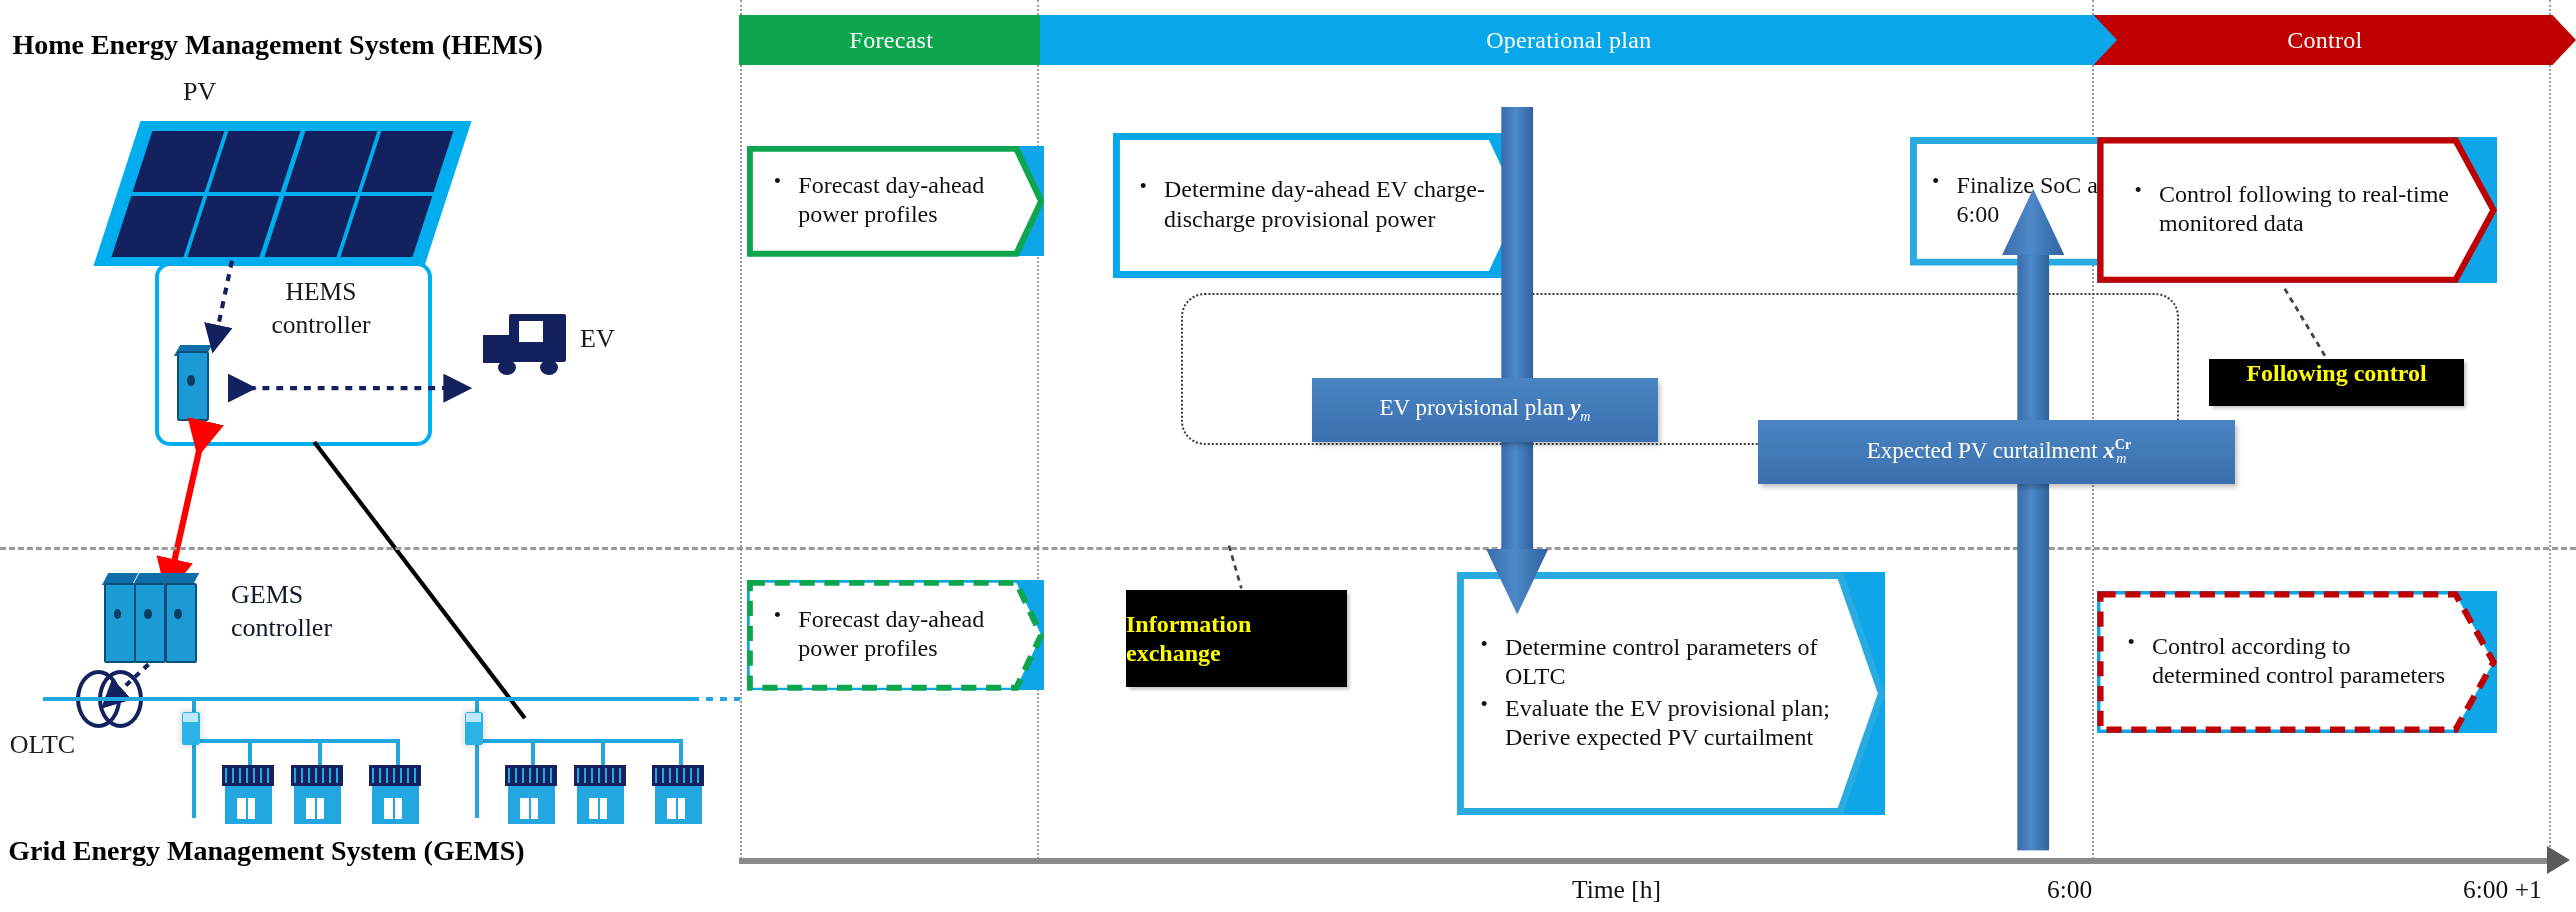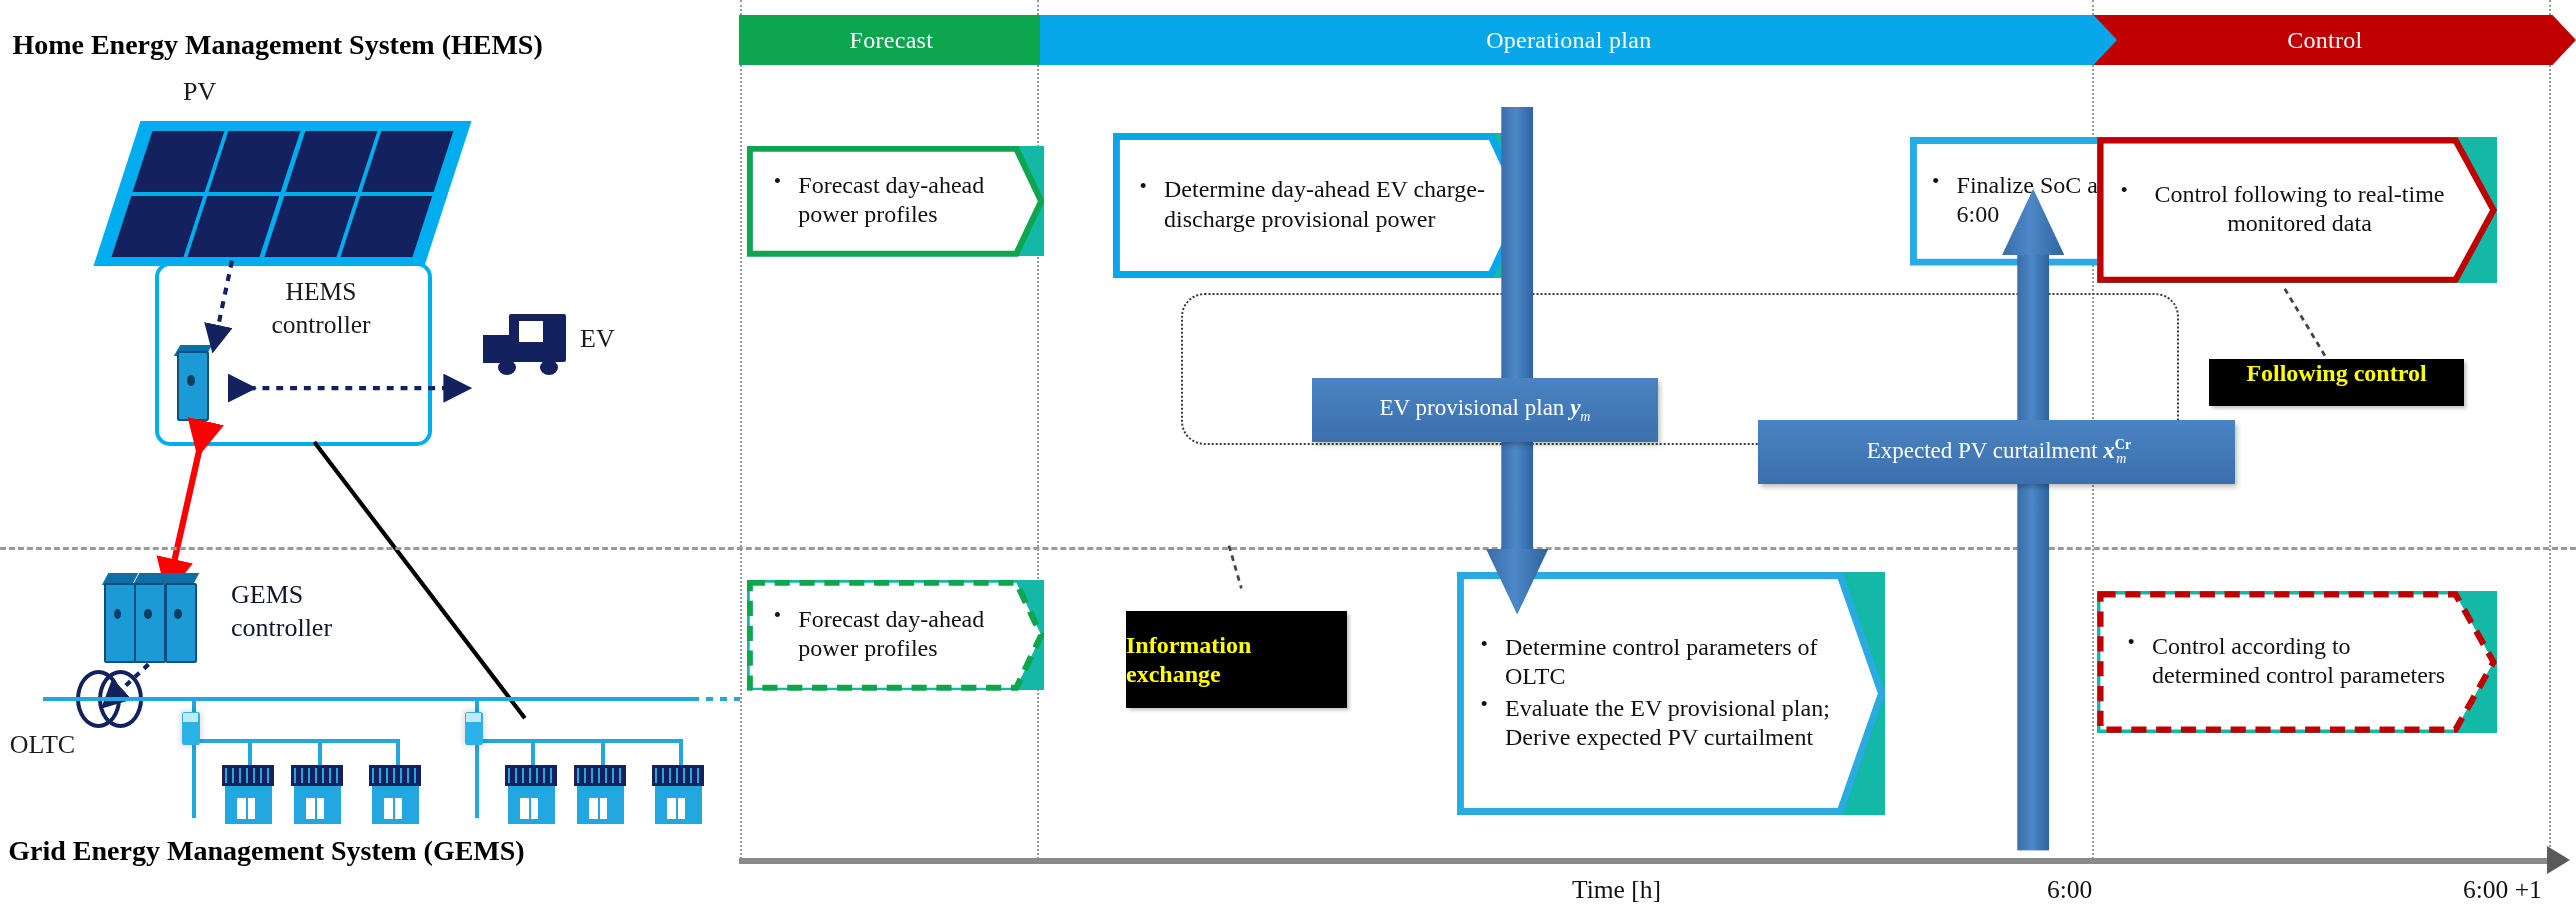--- a/index.html
+++ b/index.html
@@ -86,21 +86,21 @@
   .vline{position:absolute;top:0;width:0;border-left:2.1px dotted #9a9a9a;height:859px;}
 
   
   .banner{position:absolute;height:50px;display:flex;align-items:center;justify-content:center;
       color:#fff;font-size:24px;letter-spacing:0.3px;}
   .banner span{position:relative;z-index:2;padding-right:19.3px;}
   .banner .shape{position:absolute;inset:0;
       clip-path:polygon(0 0, calc(100% - 23.5px) 0, 100% 50%, calc(100% - 23.5px) 100%, 0 100%);}
 
   
-  .pbox{position:absolute;background:#14b8a6;}
+  .pbox{position:absolute;background:#0ea5e9;}
   .pbox .shape{position:absolute;inset:0;}
   .pbox .inner{position:absolute;inset:0;display:flex;align-items:center;
       padding:9.7px 30px 9.7px 21px;box-sizing:border-box;}
   .pbox ul{margin:0;padding:0;list-style:none;font-size:24px;line-height:1.24;color:#111;}
   .pbox li{position:relative;padding-left:30px;margin:0 0 1.4px 0;}
   .pbox li:before{content:"\2022";position:absolute;left:5.5px;top:-2.1px;font-size:21px;color:#111;}
 
   
   .chip{position:absolute;display:flex;align-items:center;justify-content:center;
       background:linear-gradient(to bottom,#4a84c2,#3b6fae);
@@ -338,21 +338,21 @@
       <ul>
         <li>Finalize SoC at 6:00</li>
       </ul>
     </div>
   </div>
 
   <div class="pbox" style="left:1358px;top:137px;width:400px;height:146px;">
     <svg class="shape" viewBox="0 0 580 212" preserveAspectRatio="none">
       <polygon points="5,5 520,5 575,106 520,207 5,207" fill="#ffffff" stroke="#C00000" stroke-width="9"></polygon>
     </svg>
-    <div class="inner" style="padding-left:18px;padding-right:43px;text-align:center;">
+    <div class="inner" style="padding-left:32px;padding-right:43px;">
       <ul>
         <li>Control following to real-time monitored data</li>
       </ul>
     </div>
   </div>
 
   <div class="pbox" style="left:8.3px;top:580px;width:297px;height:110px;">
     <svg class="shape" viewBox="0 0 430 160" preserveAspectRatio="none">
       <polygon points="4,4 390,4 426,80 390,156 4,156" fill="#ffffff" stroke="#0DA64F" stroke-width="9" stroke-dasharray="22 14"></polygon>
     </svg>
@@ -404,21 +404,21 @@
   </svg>
 
   <div class="chip" style="left:573px;top:378px;width:318px;height:64px;">
     <span><span>EV provisional plan </span><i>y</i><sub>m</sub></span>
   </div>
 
   <div class="chip" style="left:1019px;top:420px;width:449px;height:64px;">
     <span><span>Expected PV curtailment </span><i>x</i><sup>Cr</sup><sub style="margin-left:-15px">m</sub></span>
   </div>
 
-  <div class="callout" style="left:387px;top:590px;width:221px;height:97px;flex-direction:column;margin-top:21px;">
+  <div class="callout" style="left:387px;top:590px;width:221px;height:97px;flex-direction:column;">
     <div>Information</div>
     <div>exchange</div>
   </div>
 
   <div class="callout" style="left:1470px;top:359px;width:255px;height:47px;">
     <span>Following control</span>
   </div>
 
   <svg class="abs" style="left:0;top:0;width:1837px;height:913px;overflow:visible" viewBox="0 0 2662 1322" width="1837" height="913">
     <line x1="710" y1="790" x2="728" y2="852" stroke="#444" stroke-width="4" stroke-dasharray="8 7"></line>

